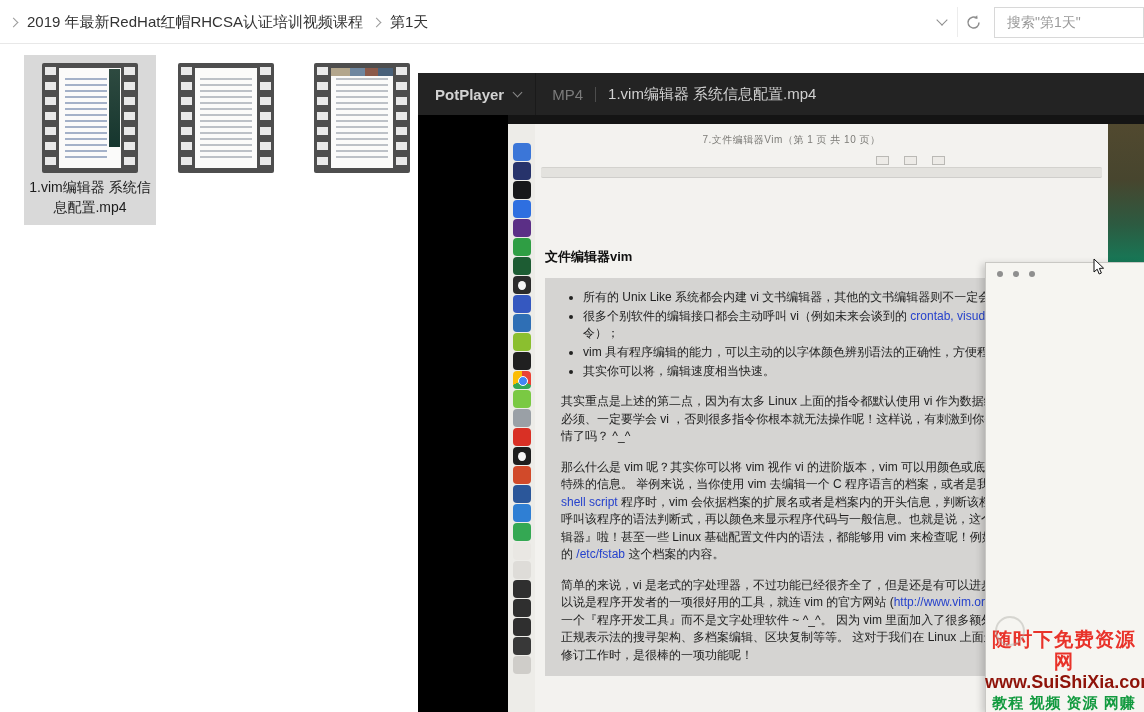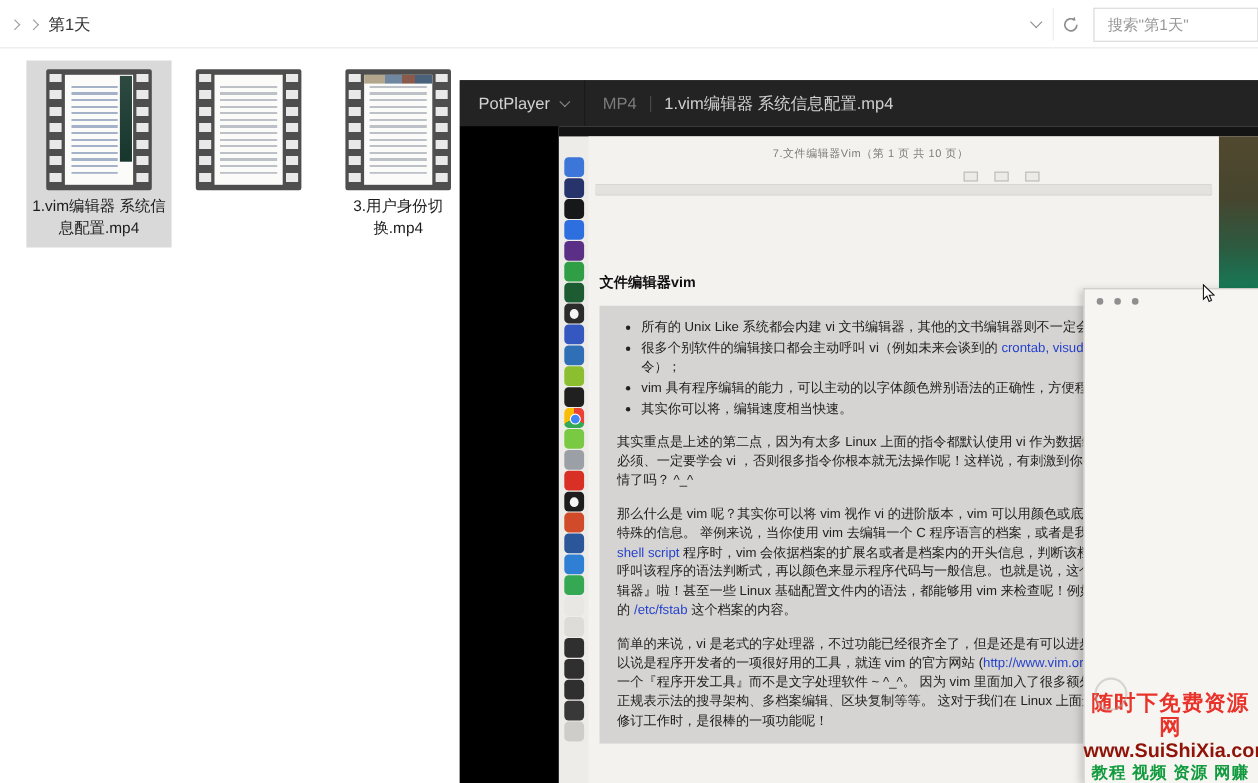--- a/index.html
+++ b/index.html
@@ -28,21 +28,21 @@
   .film-inner { position:absolute; left:17px; right:17px; top:5px; bottom:5px; background:#fbfbfa; overflow:hidden; }
   .film-lines { position:absolute; left:5px; right:5px; top:10px; bottom:10px; background:repeating-linear-gradient(to bottom,#a8aeb6 0 2px,transparent 2px 6px); opacity:.75; }
   .file-item:nth-child(1) .film-lines { background:repeating-linear-gradient(to bottom,#8799b8 0 2px,transparent 2px 6px); left:6px; right:14px; }
   .file-item:nth-child(1) .film-inner::after { content:""; position:absolute; right:1px; top:1px; width:11px; height:78%; background:linear-gradient(#2e4a40,#16362e); }
   .file-item:nth-child(3) .film-inner::before { content:""; position:absolute; left:0; right:0; top:0; height:8px; background:linear-gradient(90deg,#b3a68c 0 30%,#6f87a0 30% 55%,#8c5a4a 55% 75%,#49617a 75% 100%); }
   .file-label { font-size:14px; line-height:20px; color:#1c1c1c; padding:0 5px; }
 
   
   .player { position:absolute; left:418px; top:73px; width:726px; height:639px; background:#000; }
   .ptitle { height:42px; background:#232323; display:flex; align-items:center; }
-  .papp { color:#d2d2d2; font-weight:normal; font-size:15px; margin-left:17px; }
+  .papp { color:#d2d2d2; font-weight:bold; font-size:15px; margin-left:17px; }
   .pmenu-chev { width:7px; height:7px; border-right:1.4px solid #8a8a8a; border-bottom:1.4px solid #8a8a8a; transform:rotate(45deg); margin:-3px 0 0 10px; }
   .pmenudiv { width:1px; height:42px; background:#1a1a1a; margin-left:14px; }
   .pformat { color:#7b7b7b; font-size:15px; margin-left:16px; }
   .ptdiv { width:1px; height:15px; background:#4c4c4c; margin:0 12px; }
   .pmedia { color:#d0d0d0; font-size:15px; white-space:nowrap; }
   .pbody { position:relative; height:597px; background:#000; overflow:hidden; }
 
   
   .frame { position:absolute; left:90px; top:0; right:0; bottom:0; background:#edece8; overflow:hidden; }
   .frame-topstrip { position:absolute; left:0; top:0; right:0; height:9px; background:#141414; }
@@ -81,20 +81,21 @@
   .wm3 { color:#129a3f; font-size:15px; line-height:19px; letter-spacing:1px; }
 
   .cursor { position:absolute; left:585px; top:143px; z-index:40; }
 </style>
 </head>
 <body>
 
 <div class="topbar">
   <div class="breadcrumb">
     <span class="chev"></span>
+    <span class="crumb">2019 年最新RedHat红帽RHCSA认证培训视频课程</span>
     <span class="chev"></span>
     <span class="crumb">第1天</span>
   </div>
   <div class="topbar-controls">
     <div class="ctl-btn">
       <span class="chev-down"></span>
     </div>
     <div class="ctl-sep"></div>
     <div class="ctl-btn">
       <svg width="17" height="17" viewBox="0 0 17 17">
@@ -127,21 +128,20 @@
     </div>
   </div>
   <div class="file-item">
     <div class="film">
       <div class="holes l"></div>
       <div class="film-inner">
           <div class="film-lines"></div>
         </div>
       <div class="holes r"></div>
     </div>
-    <div class="file-label">3.用户身份切换.mp4</div>
   </div>
 </div>
 
 <div class="player">
   <div class="ptitle">
     <span class="papp">PotPlayer</span>
     <span class="pmenu-chev"></span>
     <span class="pmenudiv"></span>
     <span class="pformat">MP4</span>
     <span class="ptdiv"></span>

